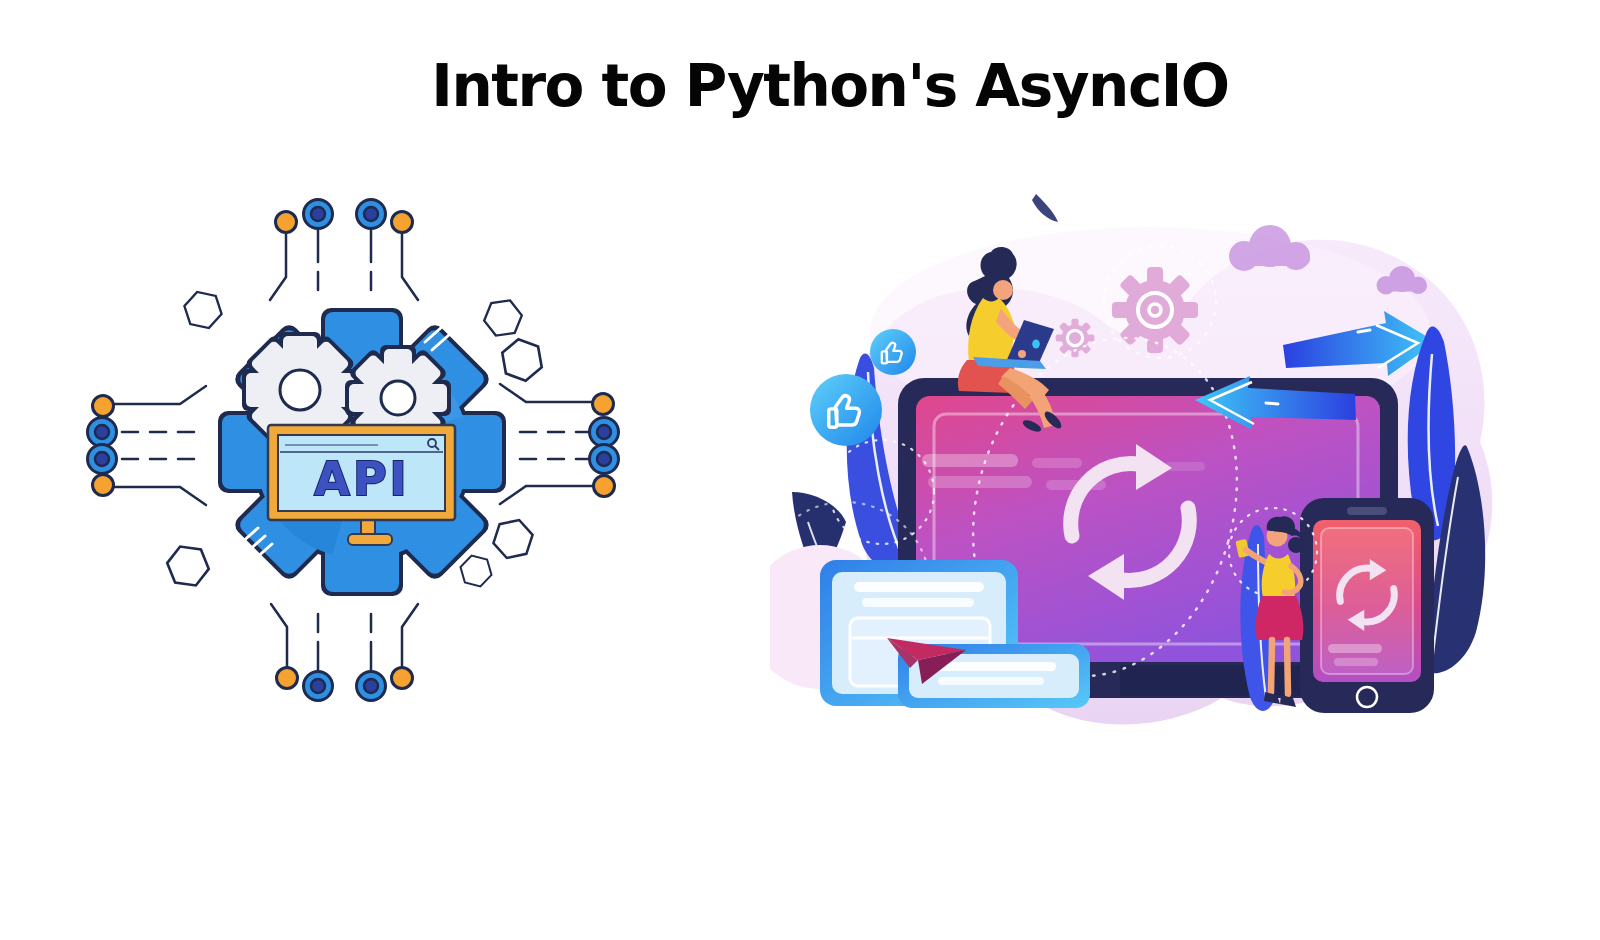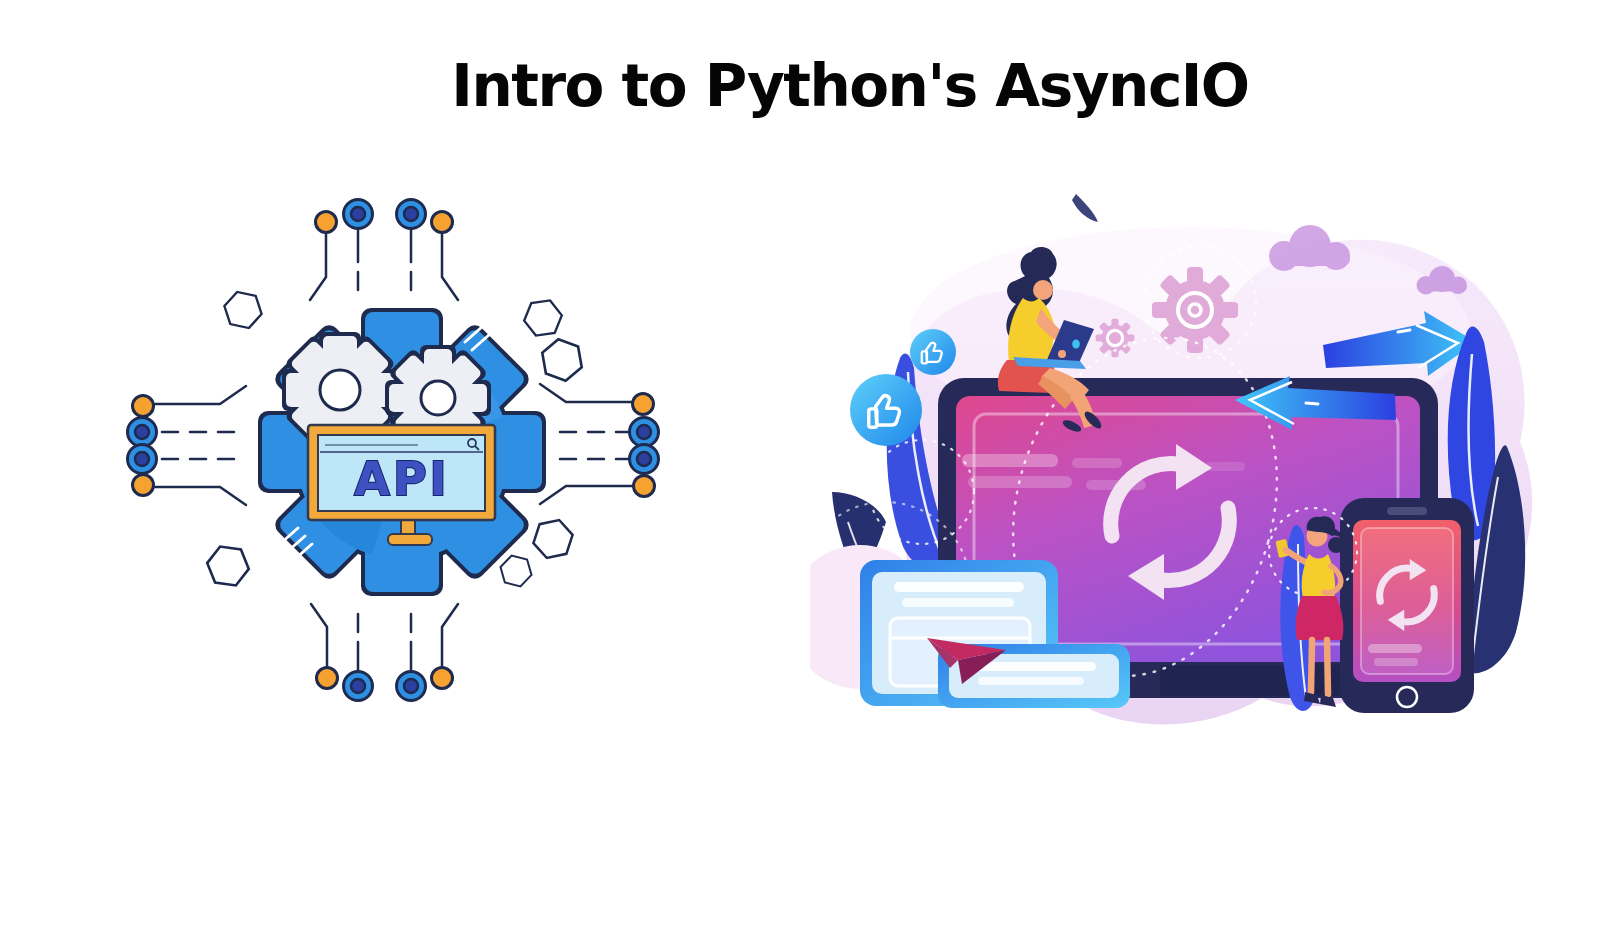--- a/index.html
+++ b/index.html
@@ -1,21 +1,21 @@
 <!DOCTYPE html>
 <html><head>
 <meta charset="utf-8">
 <style>
   html,body{margin:0;padding:0;}
   body{
     width:1600px;height:940px;position:relative;overflow:hidden;
     background:#ffffff;
     font-family:"DejaVu Sans","Liberation Sans",sans-serif;
   }
-  .slide{position:absolute;inset:0;margin-left:40px;}
+  .slide{position:absolute;inset:0;}
   h1.title{
     position:absolute;top:52px;left:0;width:100%;margin:0;
     text-align:center;transform:translateX(30px);
     font-size:58px;font-weight:700;letter-spacing:-1.5px;color:#050505;
   }
   .illo{position:absolute;}
   .illo-api{left:82px;top:182px;width:560px;height:540px;}
   .illo-sync{left:770px;top:192px;width:740px;height:560px;}
   svg{display:block;}
   .api-label-text{

